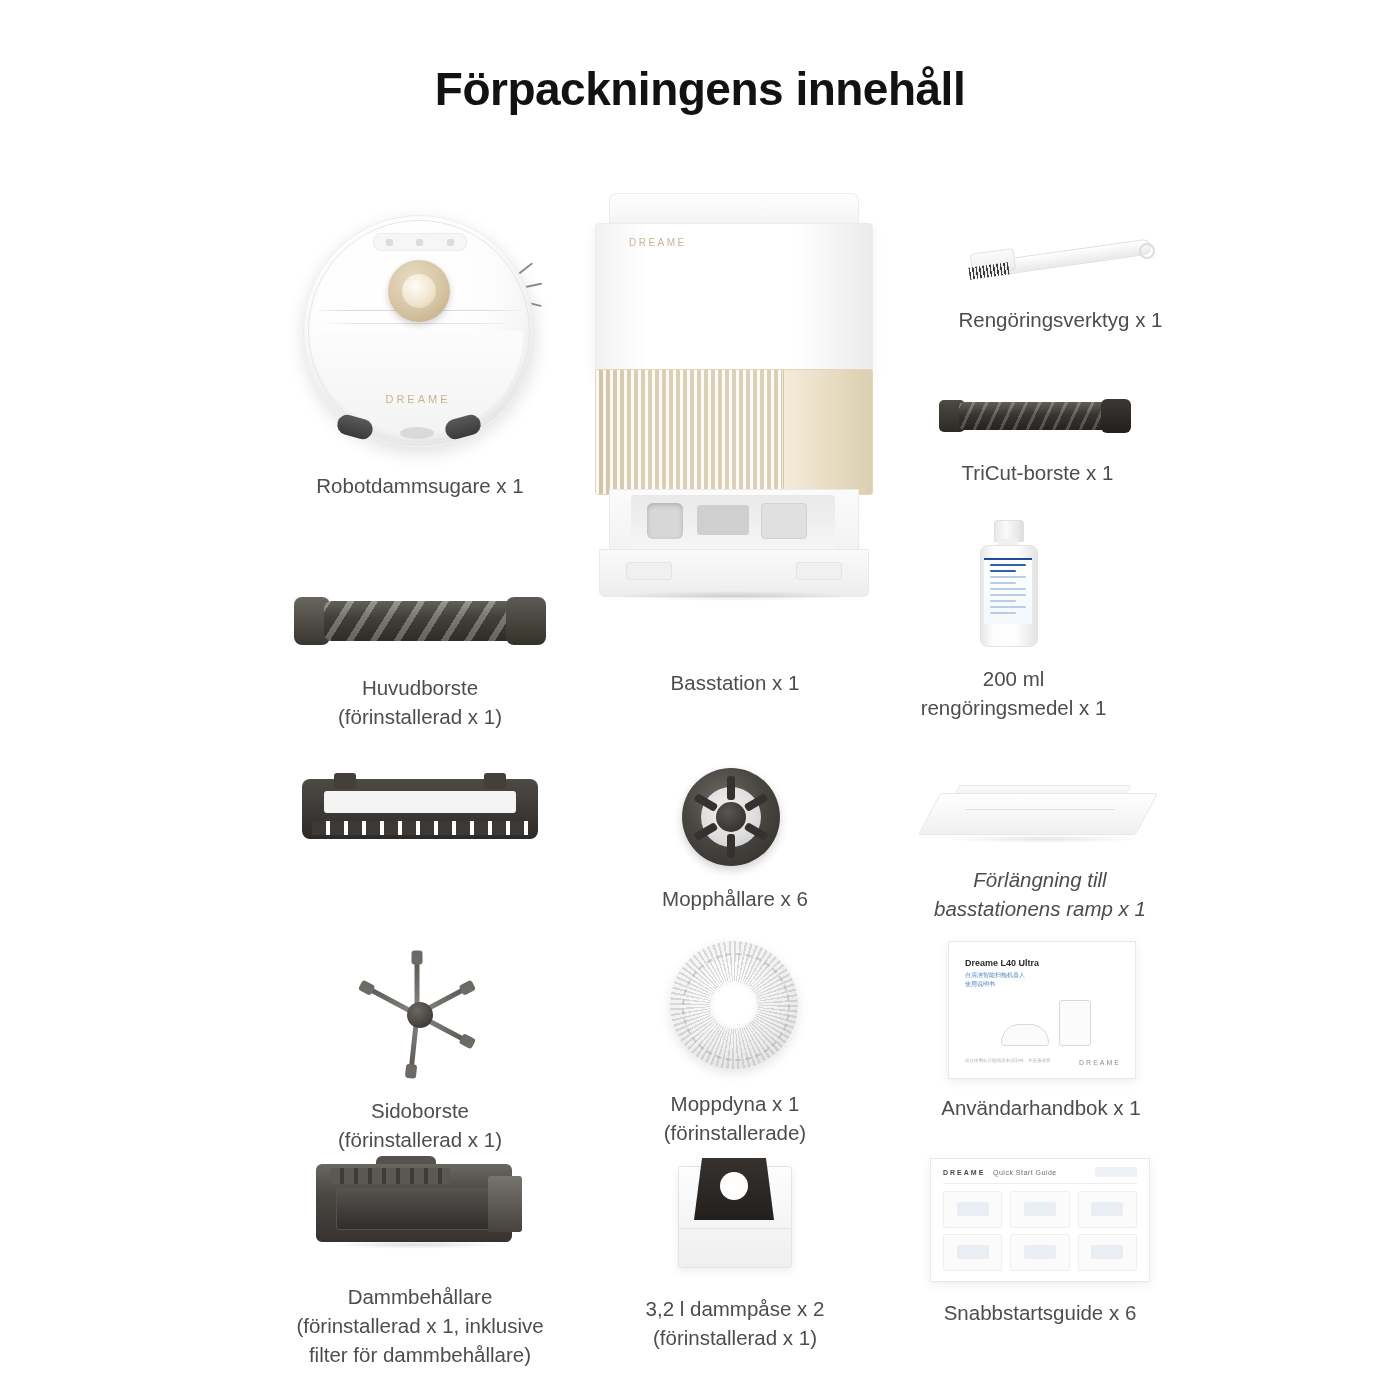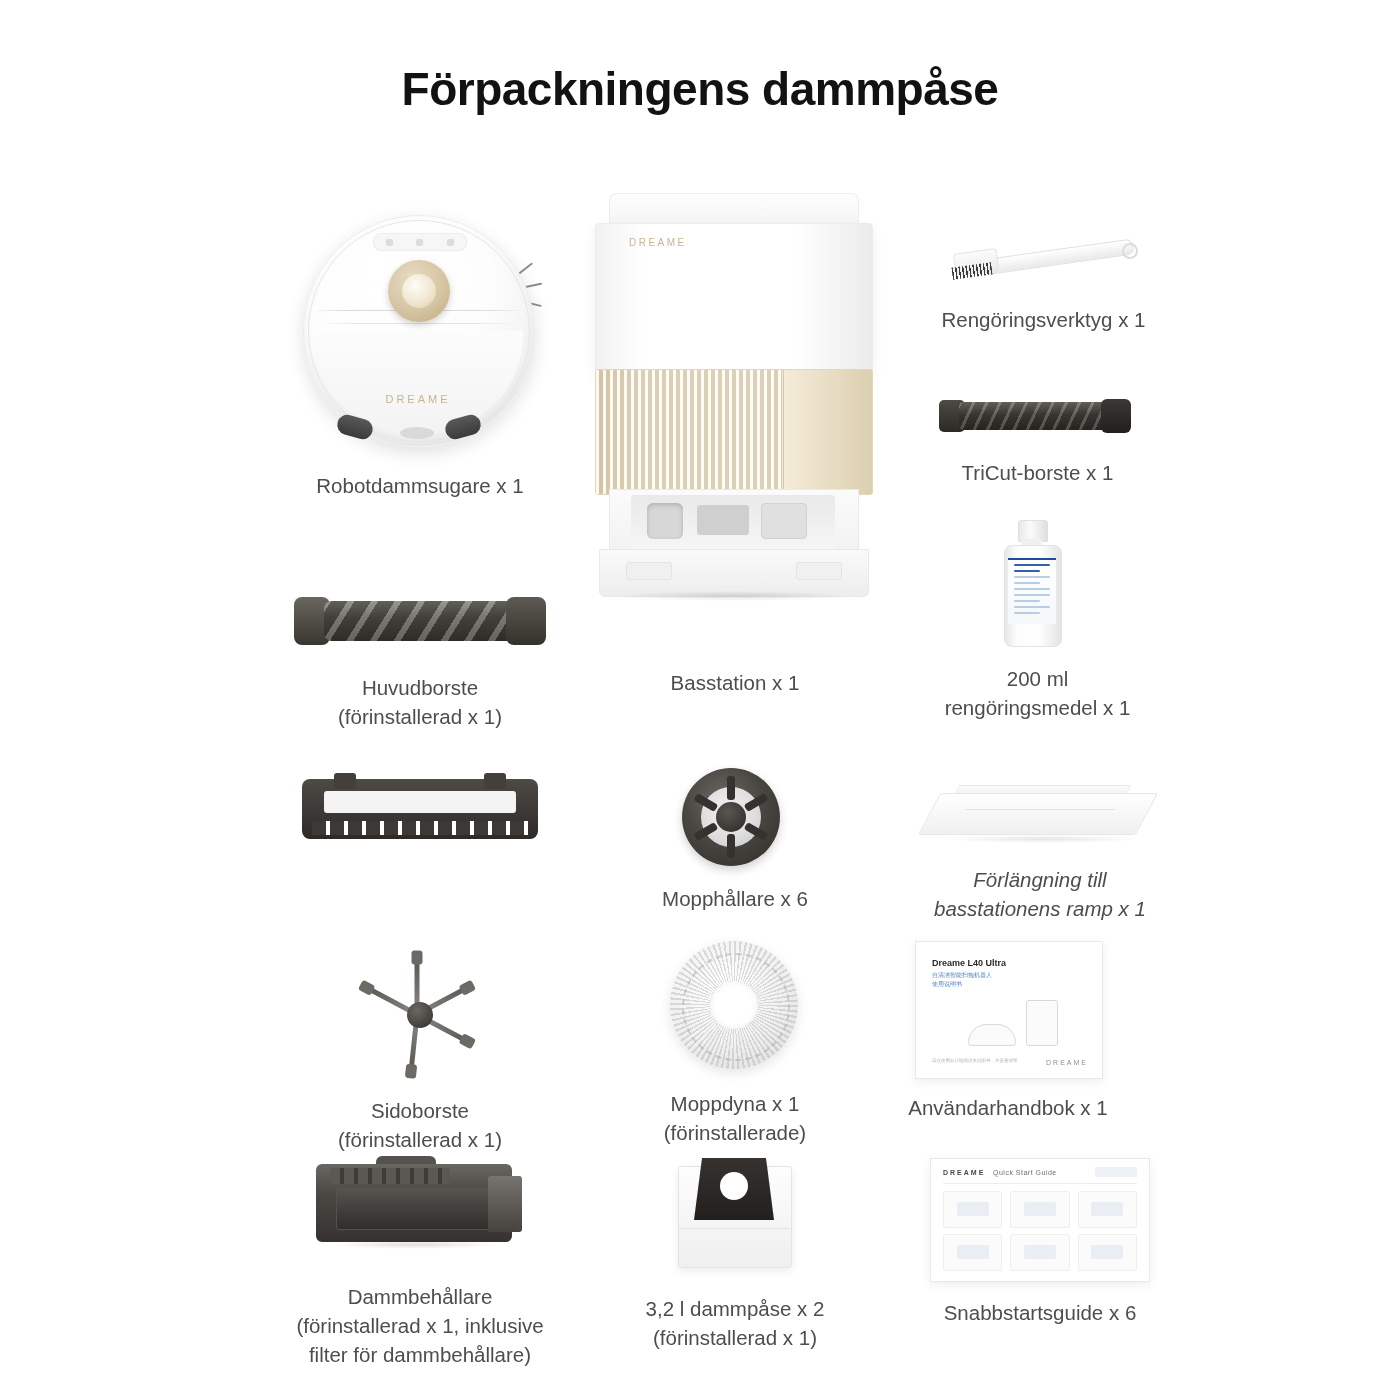--- a/index.html
+++ b/index.html
@@ -524,21 +524,21 @@
     background: #e9eef4; border-radius: 2px;
   }
   .qsg-badge {
     position: absolute; right: 12px; top: 8px; width: 42px; height: 10px;
     background: #eef1f5; border-radius: 2px;
   }
 </style>
 </head>
 <body>
 
-<div class="page-title">Förpackningens dammpåse</div>
+<div class="page-title">Förpackningens innehåll</div>
 
 <div class="grid">
 
   <div class="cell" style="left:55px; top:30px; width:250px;">
     <div class="art">
       <div class="robot-wrap">
         <div class="robot-sidebrush">
           <span style="transform:rotate(-38deg)"></span>
           <span style="transform:rotate(-12deg)"></span>
           <span style="transform:rotate(14deg)"></span>
@@ -579,21 +579,21 @@
         <div class="base-cav-a"></div>
         <div class="base-cav-b"></div>
         <div class="base-cav-c"></div>
         <div class="base-ramp"></div>
         <div class="base-shadow"></div>
       </div>
     </div>
     <div class="item-label" style="margin-top:55px;">Basstation x 1</div>
   </div>
 
-  <div class="cell" style="left:696px; top:50px; width:215px;">
+  <div class="cell" style="left:713px; top:50px; width:215px;">
     <div class="art">
       <div class="tool-wrap">
         <div class="tool-handle"></div>
         <div class="tool-head"></div>
         <div class="tool-bristles"></div>
         <div class="tool-hook"></div>
       </div>
     </div>
     <div class="item-label" style="margin-top:10px;">Rengöringsverktyg x 1</div>
   </div>
@@ -602,21 +602,21 @@
     <div class="art">
       <div class="tricut-wrap">
         <div class="tricut-cap-l"></div>
         <div class="tricut-body"></div>
         <div class="tricut-cap-r"></div>
       </div>
     </div>
     <div class="item-label" style="margin-top:8px;">TriCut-borste x 1</div>
   </div>
 
-  <div class="cell" style="left:690px; top:345px; width:215px;">
+  <div class="cell" style="left:666px; top:345px; width:215px;">
     <div class="art">
       <div class="bottle-wrap">
         <div class="bottle-cap"></div>
         <div class="bottle-neck"></div>
         <div class="bottle-body"></div>
         <div class="bottle-label">
           <div class="ln dark"></div>
           <div class="ln dark short"></div>
           <div class="ln"></div>
           <div class="ln short"></div>
@@ -705,21 +705,21 @@
       <div class="moppad-wrap">
         <div class="mp-disc"></div>
         <div class="mp-ring"></div>
         <div class="mp-hole"></div>
       </div>
     </div>
     <div class="item-label" style="margin-top:14px; width:220px; margin-left:-35px;">Moppdyna x 1
 (förinstallerade)</div>
   </div>
 
-  <div class="cell" style="left:653px; top:760px; width:230px;">
+  <div class="cell" style="left:686px; top:760px; width:230px;">
     <div class="art">
       <div class="manual-wrap">
         <div class="manual-page">
           <div class="manual-title">Dreame L40 Ultra</div>
           <div class="manual-sub" style="white-space:pre-line">自清洁智能扫拖机器人
 使用说明书</div>
           <div class="manual-art">
             <div class="dock"></div>
             <div class="rob"></div>
           </div>

